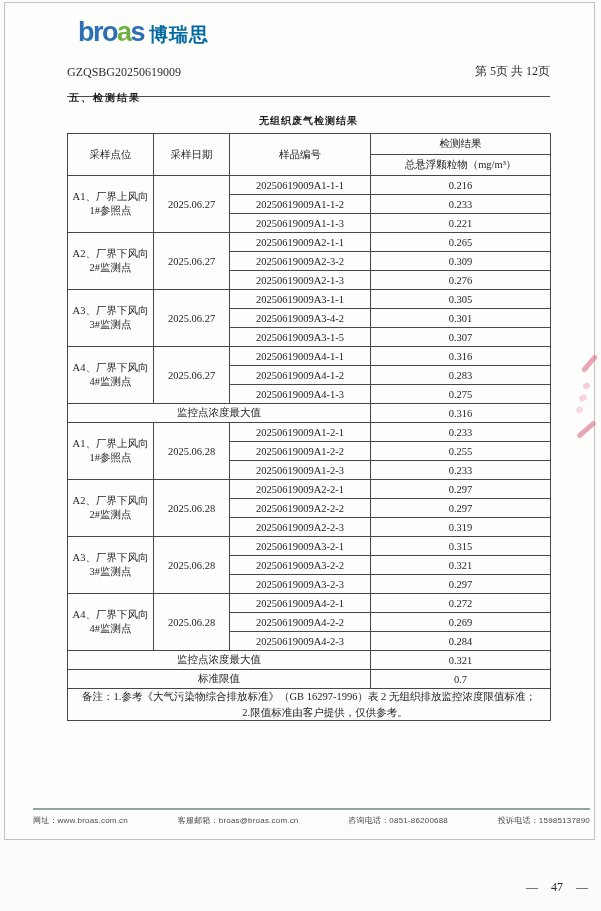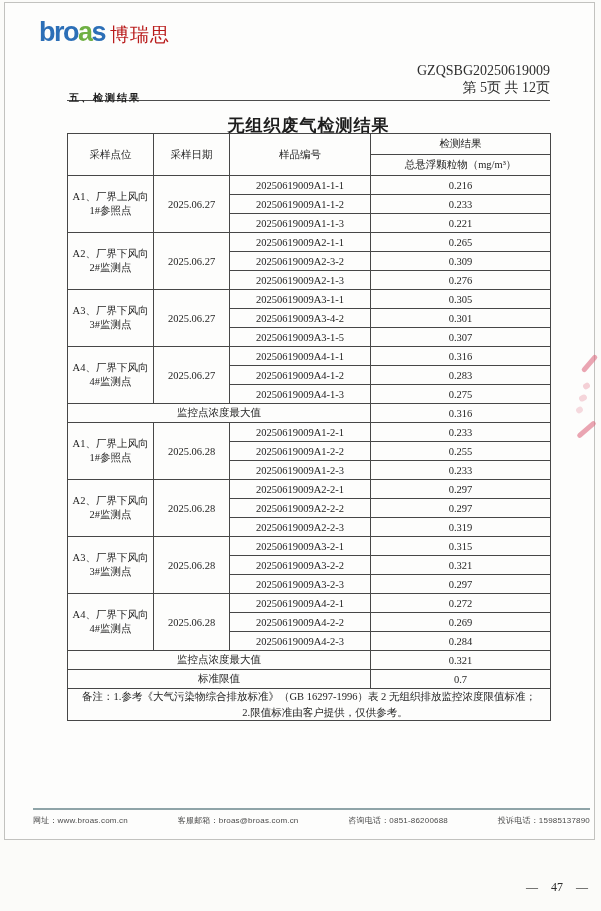--- a/index.html
+++ b/index.html
@@ -9,38 +9,38 @@
     font-family:"Liberation Serif","DejaVu Serif",serif;
     color:#222;
   }
   .sheet{
     position:absolute;left:4px;top:2px;width:591px;height:838px;
     background:#fdfdfc;border:1px solid #c2c2bf;box-sizing:border-box;
   }
   
   .logo{position:absolute;left:34px;top:16px;display:flex;align-items:baseline;
         font-family:"Liberation Sans","DejaVu Sans",sans-serif;}
-  .logo-en{font-size:27px;font-weight:bold;letter-spacing:-1.5px;line-height:1;}
+  .logo-en{font-size:27px;font-weight:bold;letter-spacing:-1.5px;line-height:1;margin-left:39px;}
   .logo-en .blu{color:#2c6fb7;}
   .logo-en .grn{color:#6fb043;}
-  .logo-cn{font-size:19px;font-weight:normal;color:#b91c1c;margin-left:5px;letter-spacing:1px;}
+  .logo-cn{font-size:19px;font-weight:bold;color:#0369a1;margin-left:5px;letter-spacing:1px;}
   
   .meta{
     position:absolute;left:62px;top:60px;width:483px;
     display:flex;justify-content:space-between;align-items:flex-end;
-    font-size:14px;color:#2e2e2e;
-    border-bottom:1.5px solid #4c4c4c;padding-bottom:3px;flex-direction:column;
+    font-size:12px;color:#2e2e2e;
+    border-bottom:1.5px solid #4c4c4c;padding-bottom:16px;
   }
   .section-title{
     position:absolute;left:64px;top:88px;
     font-size:10px;font-weight:bold;letter-spacing:2px;color:#1d1d1d;
   }
   .table-title{
     position:absolute;left:62px;top:111px;width:483px;text-align:center;
-    font-size:17px;font-weight:bold;letter-spacing:1px;color:#1d1d1d;
+    font-size:10px;font-weight:bold;letter-spacing:1px;color:#1d1d1d;
   }
   
   table.results{
     position:absolute;left:62px;top:130px;width:483px;
     border-collapse:collapse;table-layout:fixed;
     font-size:10.5px;color:#1e1e1e;
   }
   table.results td,table.results th{
     border:1px solid #474747;text-align:center;vertical-align:middle;
     padding:0 2px;font-weight:normal;overflow:hidden;

